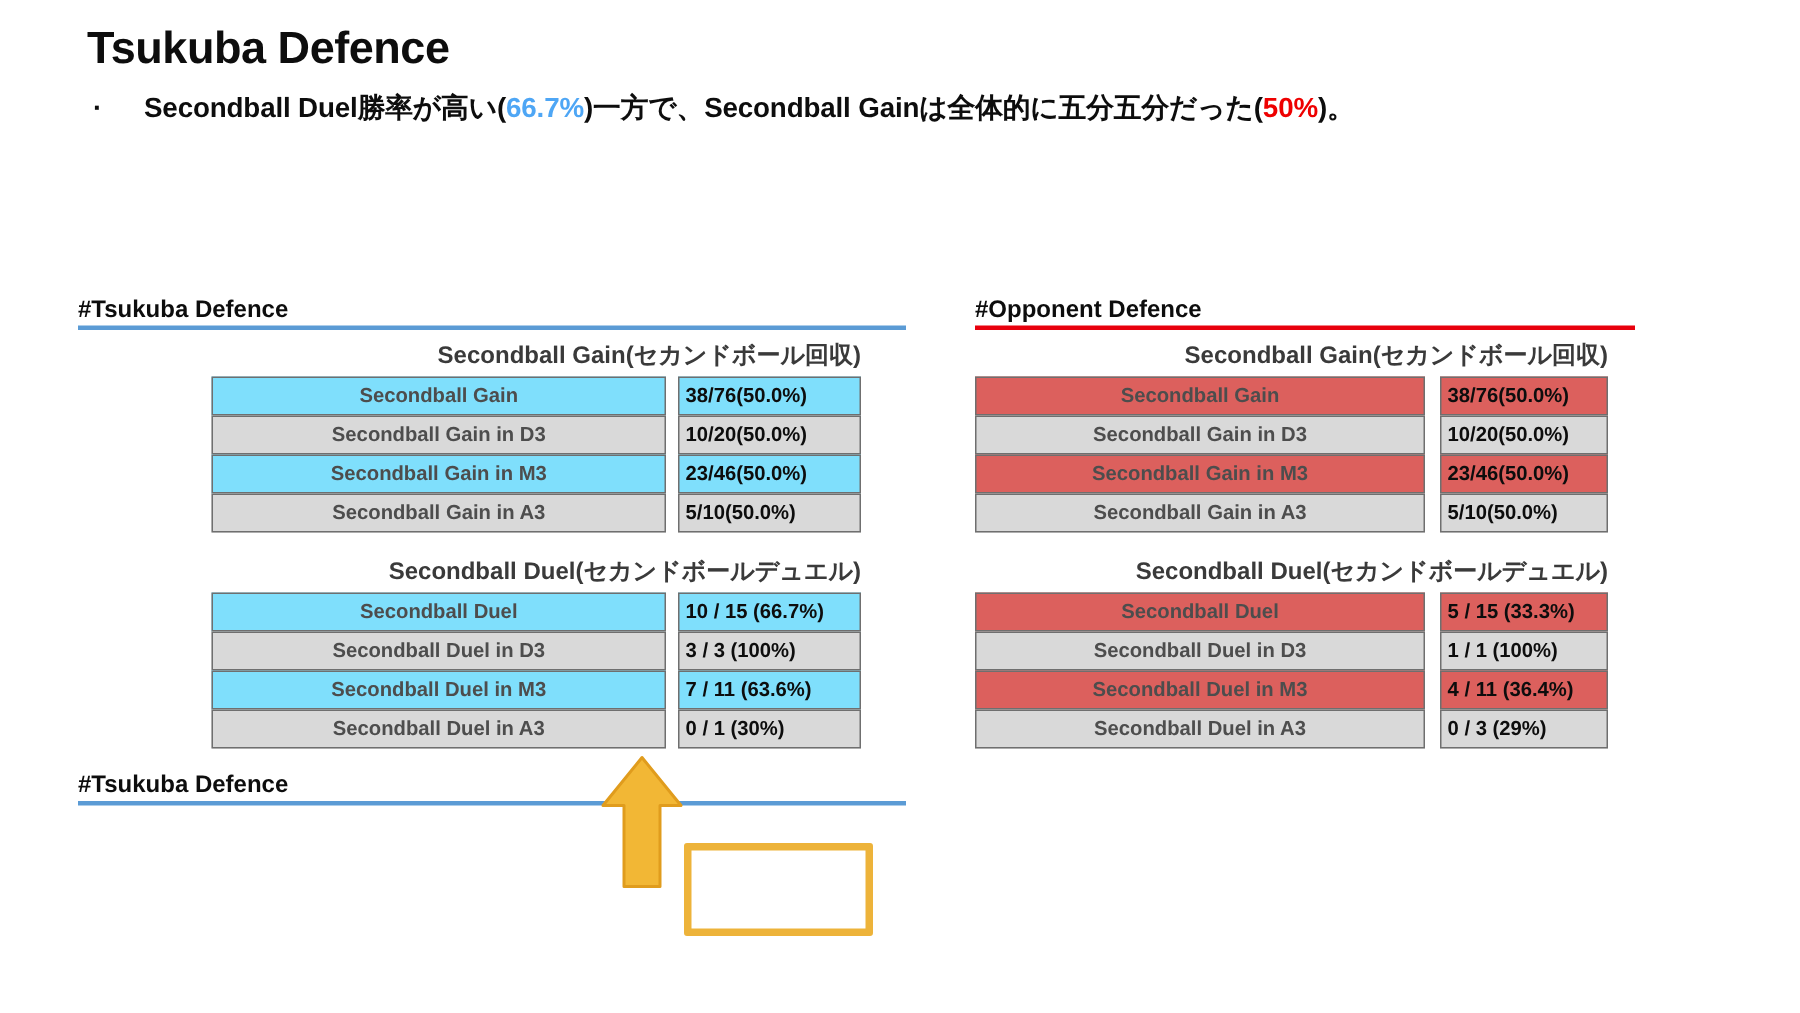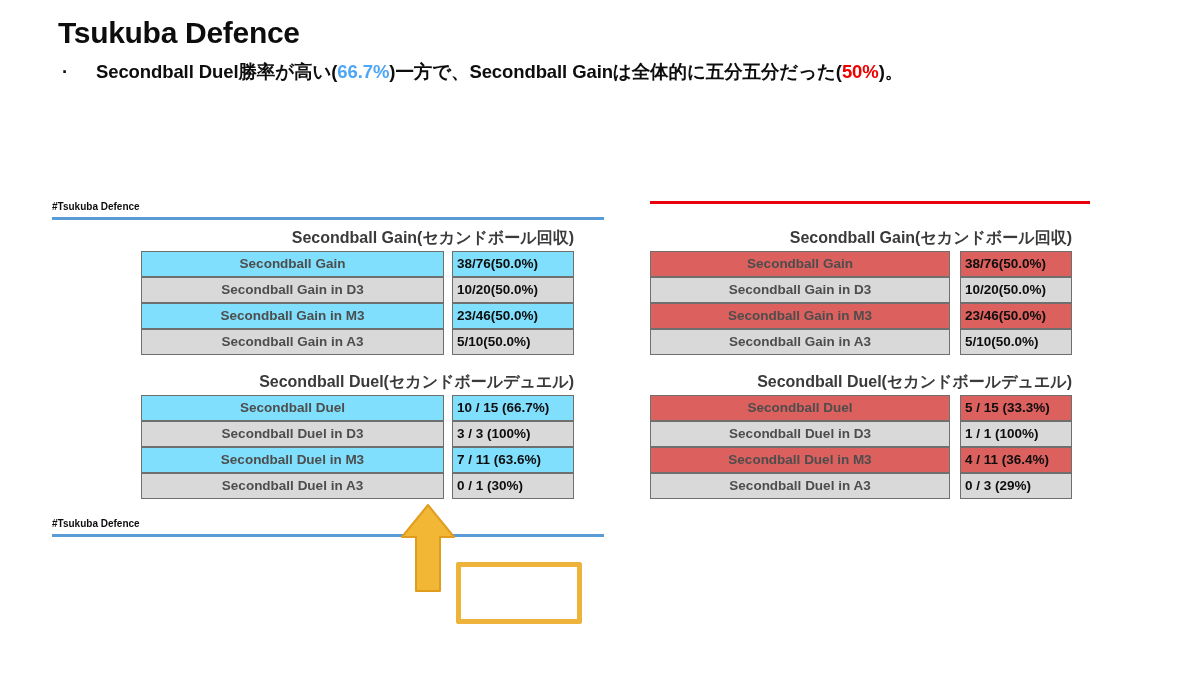--- a/index.html
+++ b/index.html
@@ -30,21 +30,21 @@
   }
   .body-text .ln{display:block;white-space:nowrap;}
   .body-text .ln.wrap{white-space:normal;}
   .bullet-dot{display:inline-block;width:34px;}
   .c-blue{color:#4ea6f5;}
   .c-red{color:#ee0000;}
   .hl{background:#ffff00;}
 
   
   .sec{position:absolute;}
-  .sec-label{font-size:10px;font-weight:bold;color:#0d0d0d;line-height:16px;}
+  .sec-label{font-size:16px;font-weight:bold;color:#0d0d0d;line-height:16px;}
   .sec-rule{height:3px;margin-top:2px;}
   .rule-blue{background:#5b9bd5;}
   .rule-red{background:#e8000d;}
 
   
   .tbl-wrap{position:absolute;}
   .tbl-title{
     text-align:right;font-size:16px;font-weight:bold;color:#3a3a3a;
     line-height:20px;margin-bottom:3px;
   }
@@ -162,20 +162,21 @@
           <tr>
             <td class="lbl gy">Secondball Duel in A3</td>
             <td class="gap-col"></td>
             <td class="val gy">0 / 1 (30%)</td>
           </tr>
         </tbody>
     </table>
   </div>
 
   <div class="sec" style="left:650px;top:199px;width:440px;">
+    <div class="sec-label">#Opponent Defence</div>
     <div class="sec-rule rule-red"></div>
   </div>
 
   <div class="tbl-wrap" style="left:650px;top:228px;">
     <div class="tbl-title">Secondball Gain(セカンドボール回収)</div>
     <table class="stat">
       <colgroup>
           <col style="width:300px">
           <col style="width:10px">
           <col style="width:112px">

